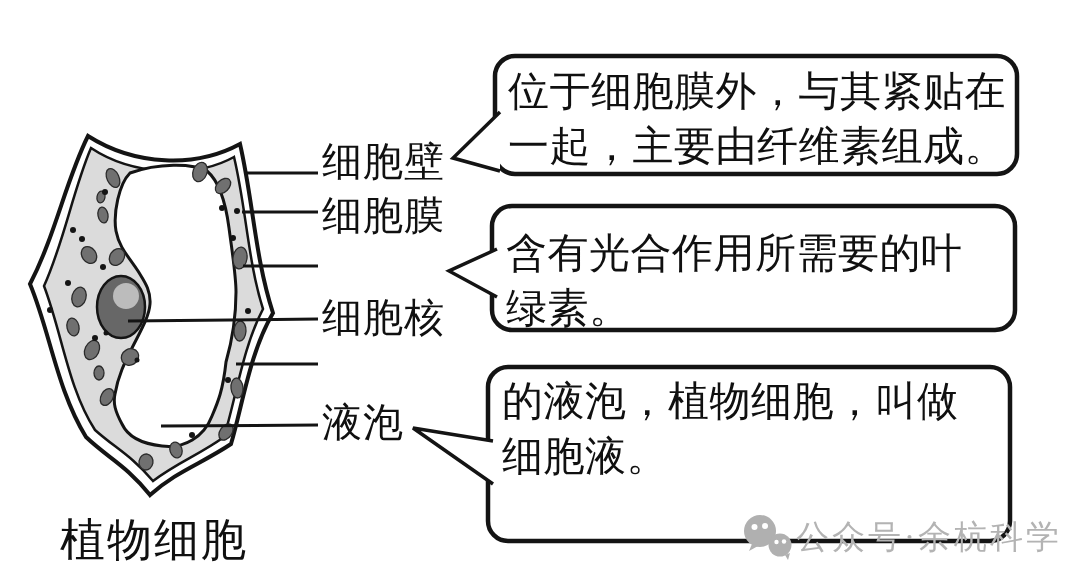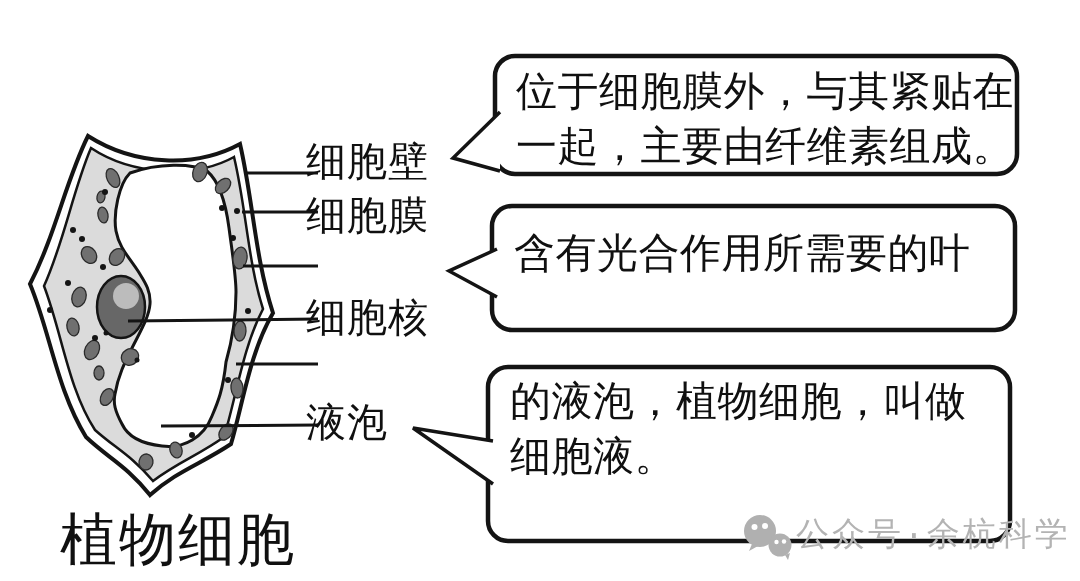--- a/index.html
+++ b/index.html
@@ -1,41 +1,41 @@
 <!DOCTYPE html>
 <html><head>
 <meta charset="utf-8">
 <style>
   html,body{margin:0;padding:0;background:#ffffff;}
   body{width:1080px;height:581px;overflow:hidden;
        font-family:"Liberation Serif","DejaVu Serif",serif;}
   .stage{position:relative;width:1080px;height:581px;background:#ffffff;}
   svg.layer{position:absolute;left:0;top:0;}
   .struct-label{
-    position:absolute;left:306px;
+    position:absolute;left:322px;
     font-size:40px;line-height:42px;color:#101010;
     white-space:nowrap;letter-spacing:1px;
   }
   .callout-text{
     position:absolute;color:#101010;font-size:41px;
     letter-spacing:0.5px;white-space:nowrap;
   }
-  .callout-text .cline{height:55px;line-height:55px;margin-left:8px;}
+  .callout-text .cline{height:55px;line-height:55px;}
   .cell-title{
     position:absolute;left:60px;top:516px;
-    font-size:57px;line-height:48px;color:#101010;
+    font-size:45px;line-height:48px;color:#101010;
     letter-spacing:2px;white-space:nowrap;
   }
   .watermark{
     position:absolute;left:738px;top:512px;width:342px;height:50px;
     display:flex;align-items:center;color:#b3b3b3;
   }
   .watermark .wm-text{
     font-size:33px;line-height:36px;letter-spacing:3px;white-space:nowrap;
-    font-family:Liberation Mono, monospace;
+    font-family:Liberation Serif, serif;
   }
 </style>
 </head>
 <body>
 
 <div class="stage">
 
   <svg class="layer" width="1080" height="581" viewBox="0 0 1080 581">
 
     <g>
@@ -142,20 +142,21 @@
   <div class="struct-label" style="top:195px">细胞膜</div>
   <div class="struct-label" style="top:297px">细胞核</div>
   <div class="struct-label" style="top:402px">液泡</div>
 
   <div class="callout-text" style="left:508px;top:64px">
     <div class="cline">位于细胞膜外，与其紧贴在</div>
     <div class="cline">一起，主要由纤维素组成。</div>
   </div>
   <div class="callout-text" style="left:506px;top:226px">
     <div class="cline">含有光合作用所需要的叶</div>
+    <div class="cline">绿素。</div>
   </div>
   <div class="callout-text" style="left:502px;top:374px">
     <div class="cline">的液泡，植物细胞，叫做</div>
     <div class="cline">细胞液。</div>
   </div>
 
   <div class="cell-title">植物细胞</div>
 
   <div class="watermark">
     <svg width="58" height="50" viewBox="0 0 58 50">

